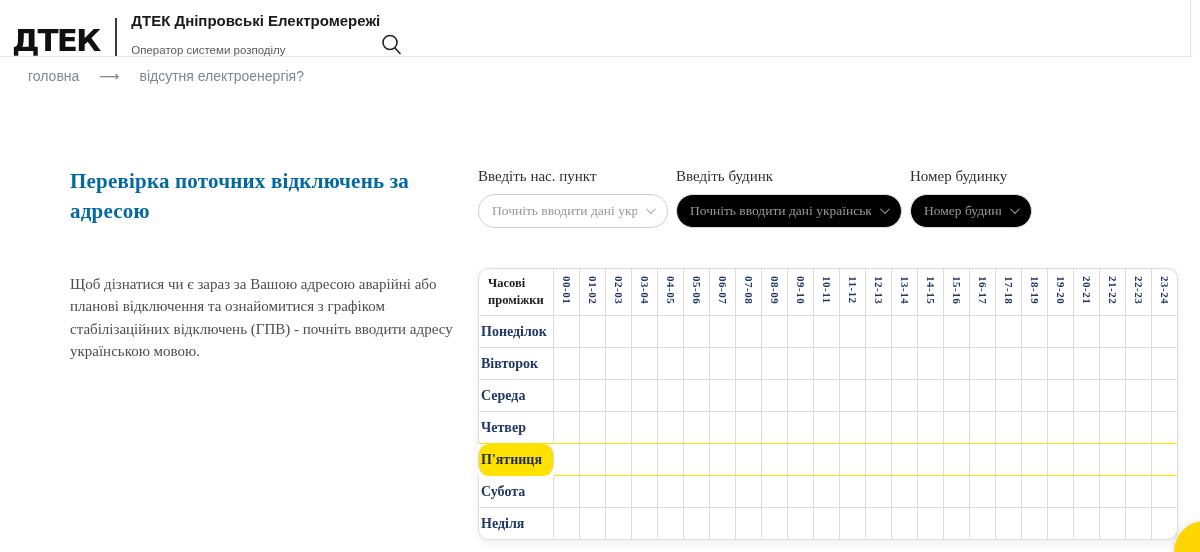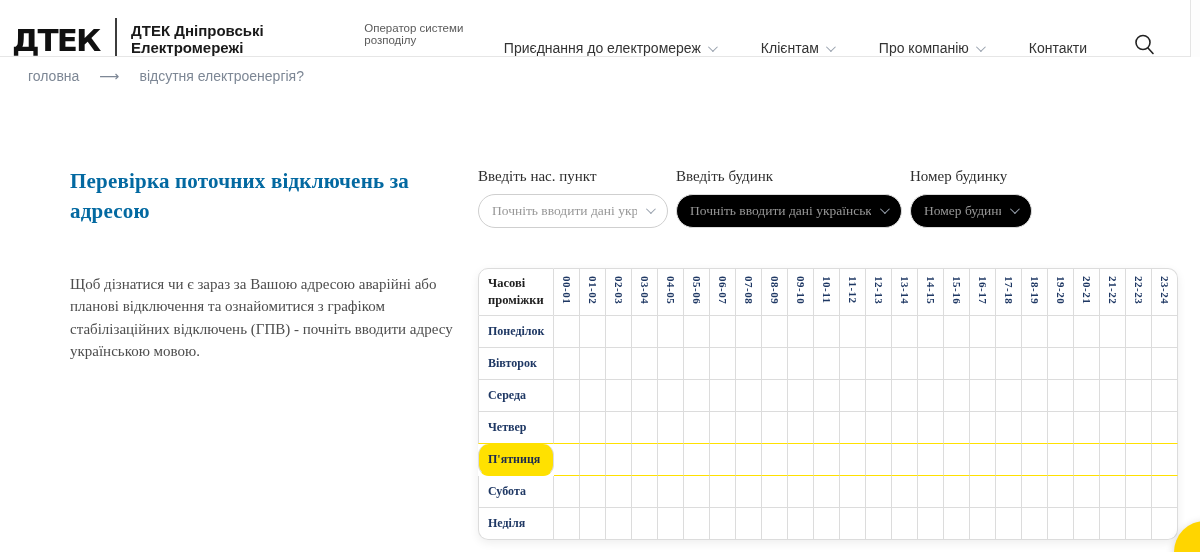--- a/index.html
+++ b/index.html
@@ -10,21 +10,21 @@
   .header { position:absolute; left:0; top:0; width:1200px; height:57px;
             background:#fff; border-bottom:1px solid #e6e6e6;
             display:flex; align-items:flex-end; }
   .logo-wrap { display:flex; align-items:center; margin-left:12px; cursor:pointer; }
   .logo-mark { position:relative; font-family:"DejaVu Sans", sans-serif;
                font-weight:900; font-size:31px; letter-spacing:-2px; color:#101010;
                line-height:1; padding-right:4px; }
   .logo-dot { position:absolute; left:2px; bottom:2px; width:12px; height:12px;
               border-radius:50%; background:#ffe100; z-index:-1; }
   .logo-divider { width:2px; height:38px; background:#3c3c3c; margin:0 14px 0 12px; }
-  .company-block { display:flex; flex-direction:row; gap:8px; }
+  .company-block { display:flex; flex-direction:column; gap:15px; }
   .company-name { font-size:15px; font-weight:bold; color:#1a1a1a; }
   .company-sub  { font-size:11.5px; color:#5a5a5a; }
 
   .nav { margin-left:auto; display:flex; align-items:center; gap:46px; margin-right:46px; }
   .nav-item { font-size:14px; color:#333; display:flex; align-items:center; gap:7px;
               cursor:pointer; white-space:nowrap; }
   .chev { width:7px; height:7px; border-right:1.4px solid #98a1ad; border-bottom:1.4px solid #98a1ad;
           transform:rotate(45deg) translateY(-2px); display:inline-block; }
   .search-btn { margin-right:44px; cursor:pointer; display:flex; align-items:center; }
 
@@ -69,22 +69,22 @@
   .sched th:first-child, .sched td:first-child { border-left:1px solid #dcdcdc; }
   .sched tr:first-child th:first-child { border-top-left-radius:10px; }
   .sched tr:first-child th:last-child  { border-top-right-radius:10px; }
   .sched tr:last-child  th:first-child { border-bottom-left-radius:10px; }
   .sched tr:last-child  td:last-child  { border-bottom-right-radius:10px; }
   .corner-th { width:76px; height:48px; font-size:12.5px; font-weight:bold; color:#1f1f1f;
                text-align:left; padding:0 6px 0 9px; line-height:1.35; }
   .time-th { width:26px; height:48px; text-align:center; vertical-align:middle; }
   .time-th span { writing-mode:vertical-rl; font-size:11px; font-weight:bold;
                   color:#1f3864; letter-spacing:.5px; display:inline-block; }
-  .day-th { height:32px; font-size:12px; font-weight:bold; color:#1f3864;
-            text-align:left; padding-left:9px; white-space:nowrap; }
+  .day-th { height:32px; font-size:14px; font-weight:bold; color:#1f3864;
+            text-align:left; padding-left:2px; white-space:nowrap; }
   .cell { height:32px; }
   tr.hl .day-th { background:#ffe100; color:#1d2b4e;border-radius:11px; }
   tr.hl th, tr.hl td { border-bottom-color:#ffe100; }
   tr.pre-hl th, tr.pre-hl td { border-bottom-color:#ffe100; }
 
   
   .chat-bubble { position:absolute; left:1174px; top:521px; width:62px; height:62px;
                  border-radius:50%; background:#ffd500; cursor:pointer;
                  box-shadow:0 2px 8px rgba(0,0,0,.18); }
 </style>
@@ -97,37 +97,20 @@
       <span class="logo-dot"></span>
       <span>ДТЕК</span>
     </div>
   </div>
   <div class="logo-divider"></div>
   <div class="company-block">
     <div class="company-name">ДТЕК Дніпровські Електромережі</div>
     <div class="company-sub">Оператор системи розподілу</div>
   </div>
 
-  <div class="nav">
-    <div class="nav-item">
-      <span>Приєднання до електромереж</span>
-      <span class="chev"></span>
-    </div>
-    <div class="nav-item">
-      <span>Клієнтам</span>
-      <span class="chev"></span>
-    </div>
-    <div class="nav-item">
-      <span>Про компанію</span>
-      <span class="chev"></span>
-    </div>
-    <div class="nav-item">
-      <span>Контакти</span>
-    </div>
-  </div>
 
   <div class="search-btn">
     <svg width="23" height="23" viewBox="0 0 23 23">
       <circle cx="10" cy="9.5" r="7" fill="none" stroke="#222" stroke-width="1.6"></circle>
       <line x1="15" y1="15" x2="20" y2="20.5" stroke="#222" stroke-width="1.6" stroke-linecap="round"></line>
     </svg>
   </div>
 </div>
 <div class="scroll-strip"></div>
 

